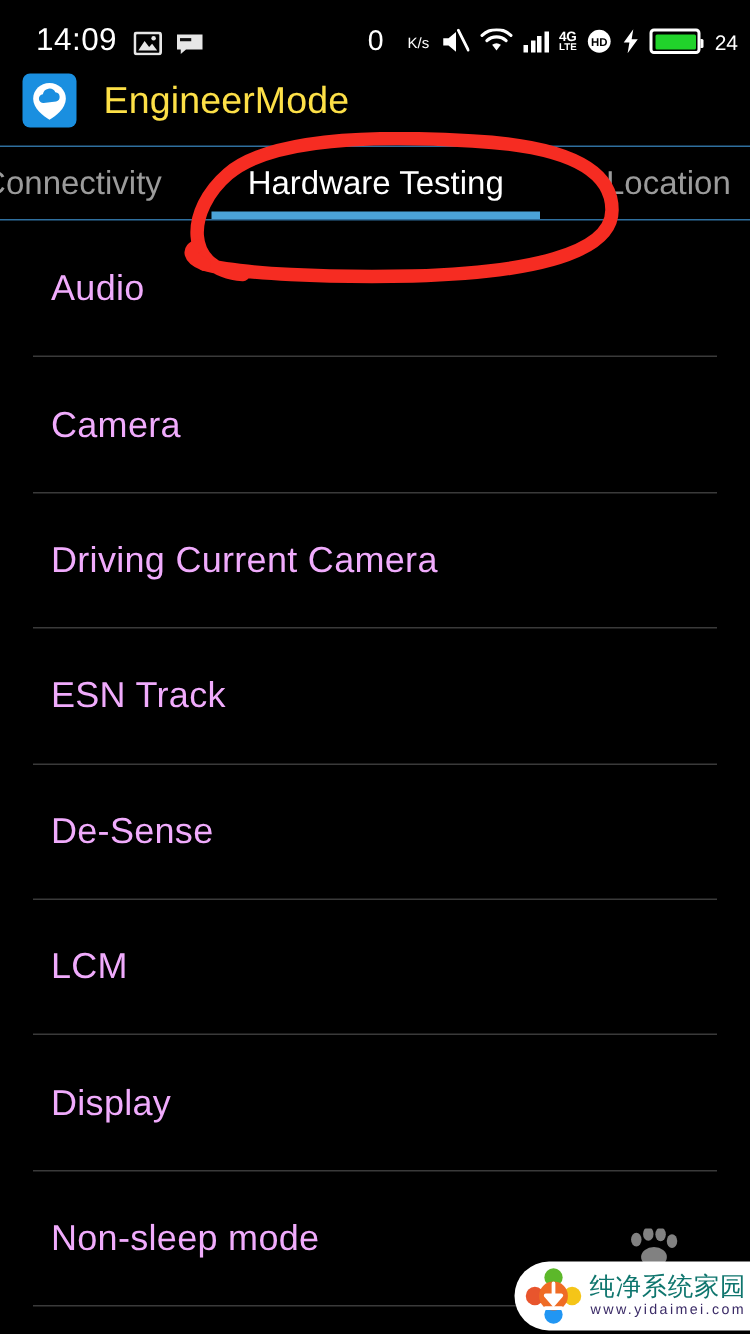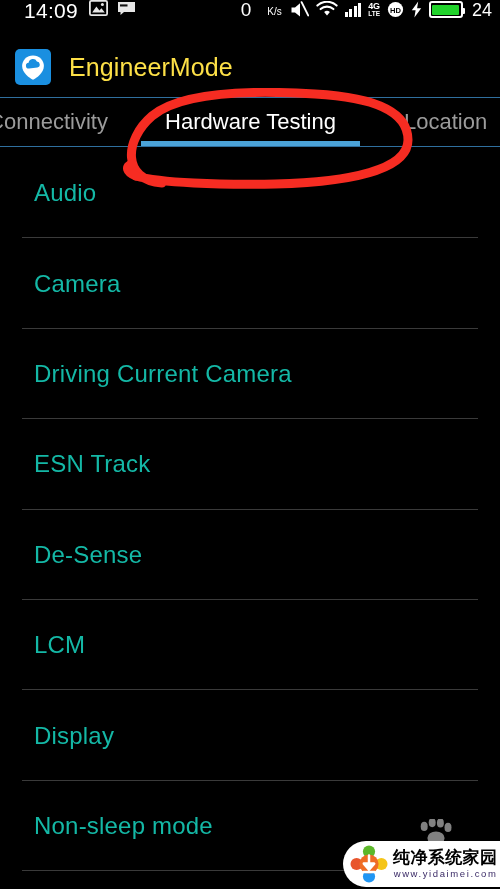--- a/index.html
+++ b/index.html
@@ -22,21 +22,21 @@
     overflow: hidden;
   }
 
   
   #status-bar {
     position: absolute;
     left: 0; top: 0;
     width: 500px; height: 37px;
     background: #000;
     display: flex;
-    align-items: flex-start;
+    align-items: flex-end;
     box-sizing: border-box;
     padding: 0 8px 0 24px;
   }
   .sb-clock {
     color: #ffffff;
     font-size: 21px;
     letter-spacing: 0.3px;
     line-height: 1;
   }
   .sb-left-icons {
@@ -61,21 +61,21 @@
   .sb-net .num { font-size: 19px; }
   .sb-net .unit {
     font-size: 10px;
     margin-left: 16px;
     line-height: 1;
     position: relative;
     top: -1px;
   }
   .sb-battery-num {
     color: #fff;
-    font-size: 18px;
+    font-size: 14px;
     line-height: 1;
     margin-left: 2px;
   }
   .icon-svg { display: block; }
 
   
   .signal {
     display: flex;
     align-items: flex-end;
     gap: 1.5px;
@@ -198,21 +198,21 @@
   }
   .list-item {
     position: relative;
     height: 90.4px;
     display: flex;
     align-items: center;
     box-sizing: border-box;
     padding-left: 34px;
   }
   .list-item .label {
-    color: #14b8a6;
+    color: #f0abfc;
     font-size: 24px;
     letter-spacing: 0.2px;
     white-space: nowrap;
   }
   .list-item::after {
     content: "";
     position: absolute;
     left: 22px;
     right: 22px;
     bottom: 0;
@@ -257,23 +257,23 @@
     padding-left: 7px;
     box-sizing: border-box;
     overflow: hidden;
   }
   #wm-logo { flex: none; }
   #wm-text {
     margin-left: 5px;
     line-height: 1.05;
   }
   #wm-title {
-    color: #000000;
+    color: #0f766e;
     font-size: 17px;
-    font-weight: bold;
+    font-weight: normal;
     letter-spacing: 0.4px;
     white-space: nowrap;
   }
   #wm-url {
     color: #3a2a66;
     font-size: 9.5px;
     letter-spacing: 1.6px;
     white-space: nowrap;
     margin-top: 2px;
     text-align: right;

